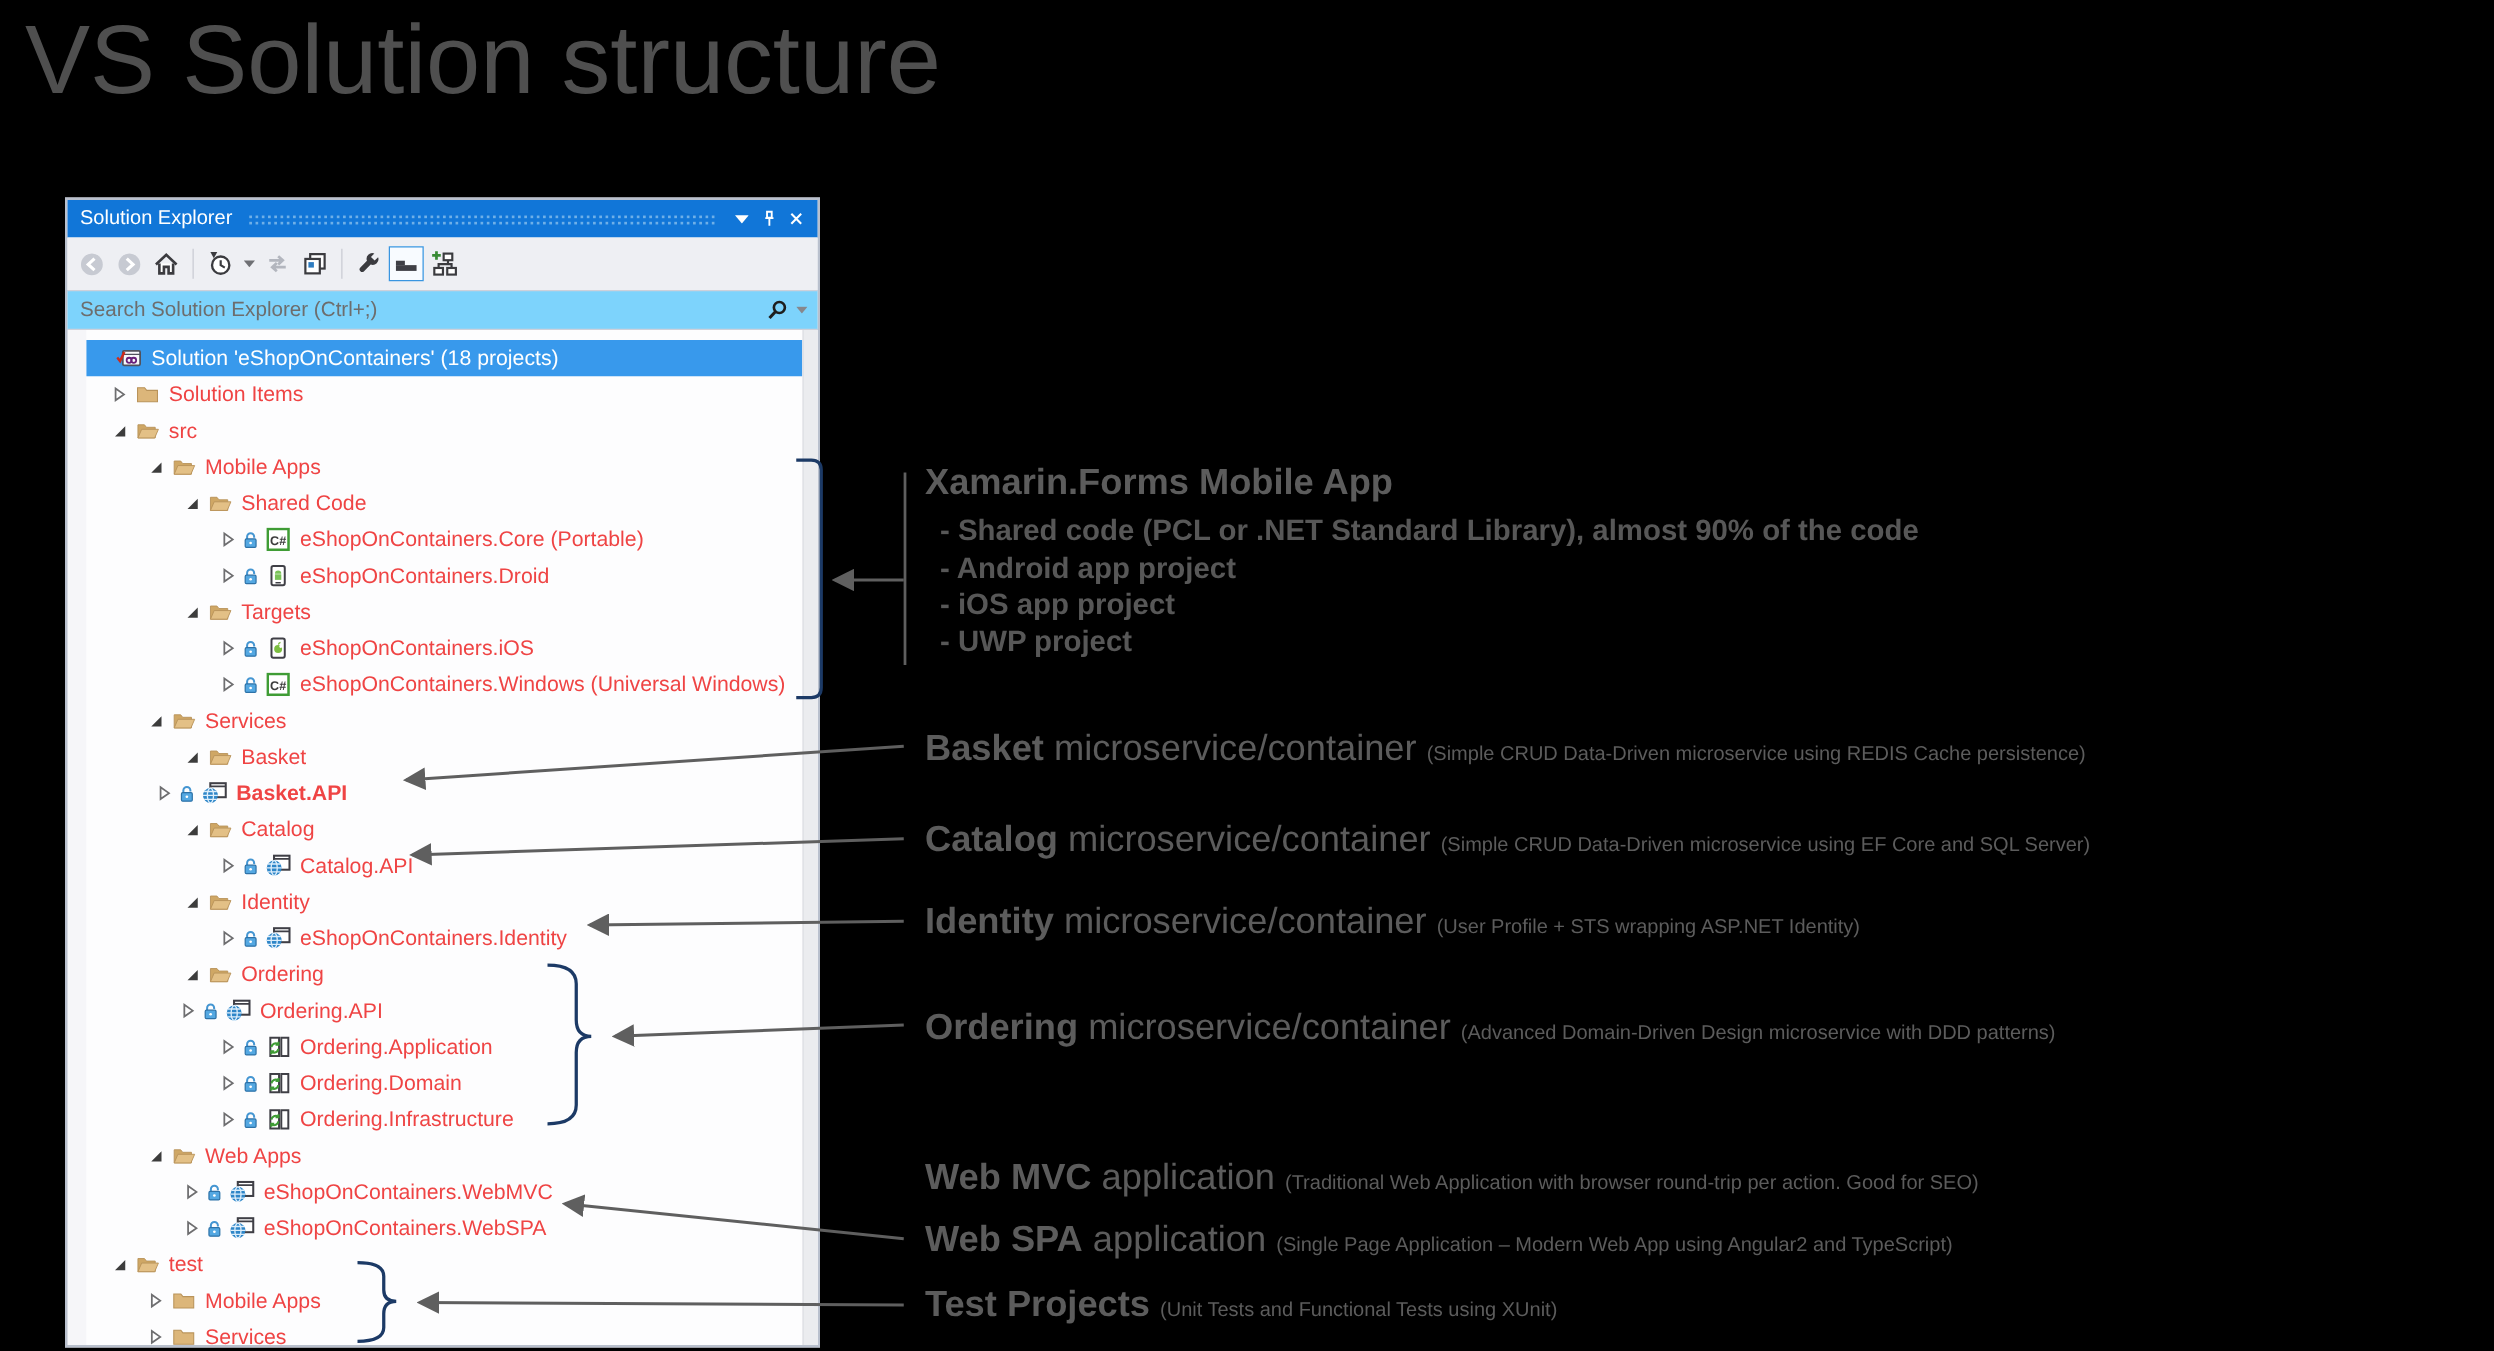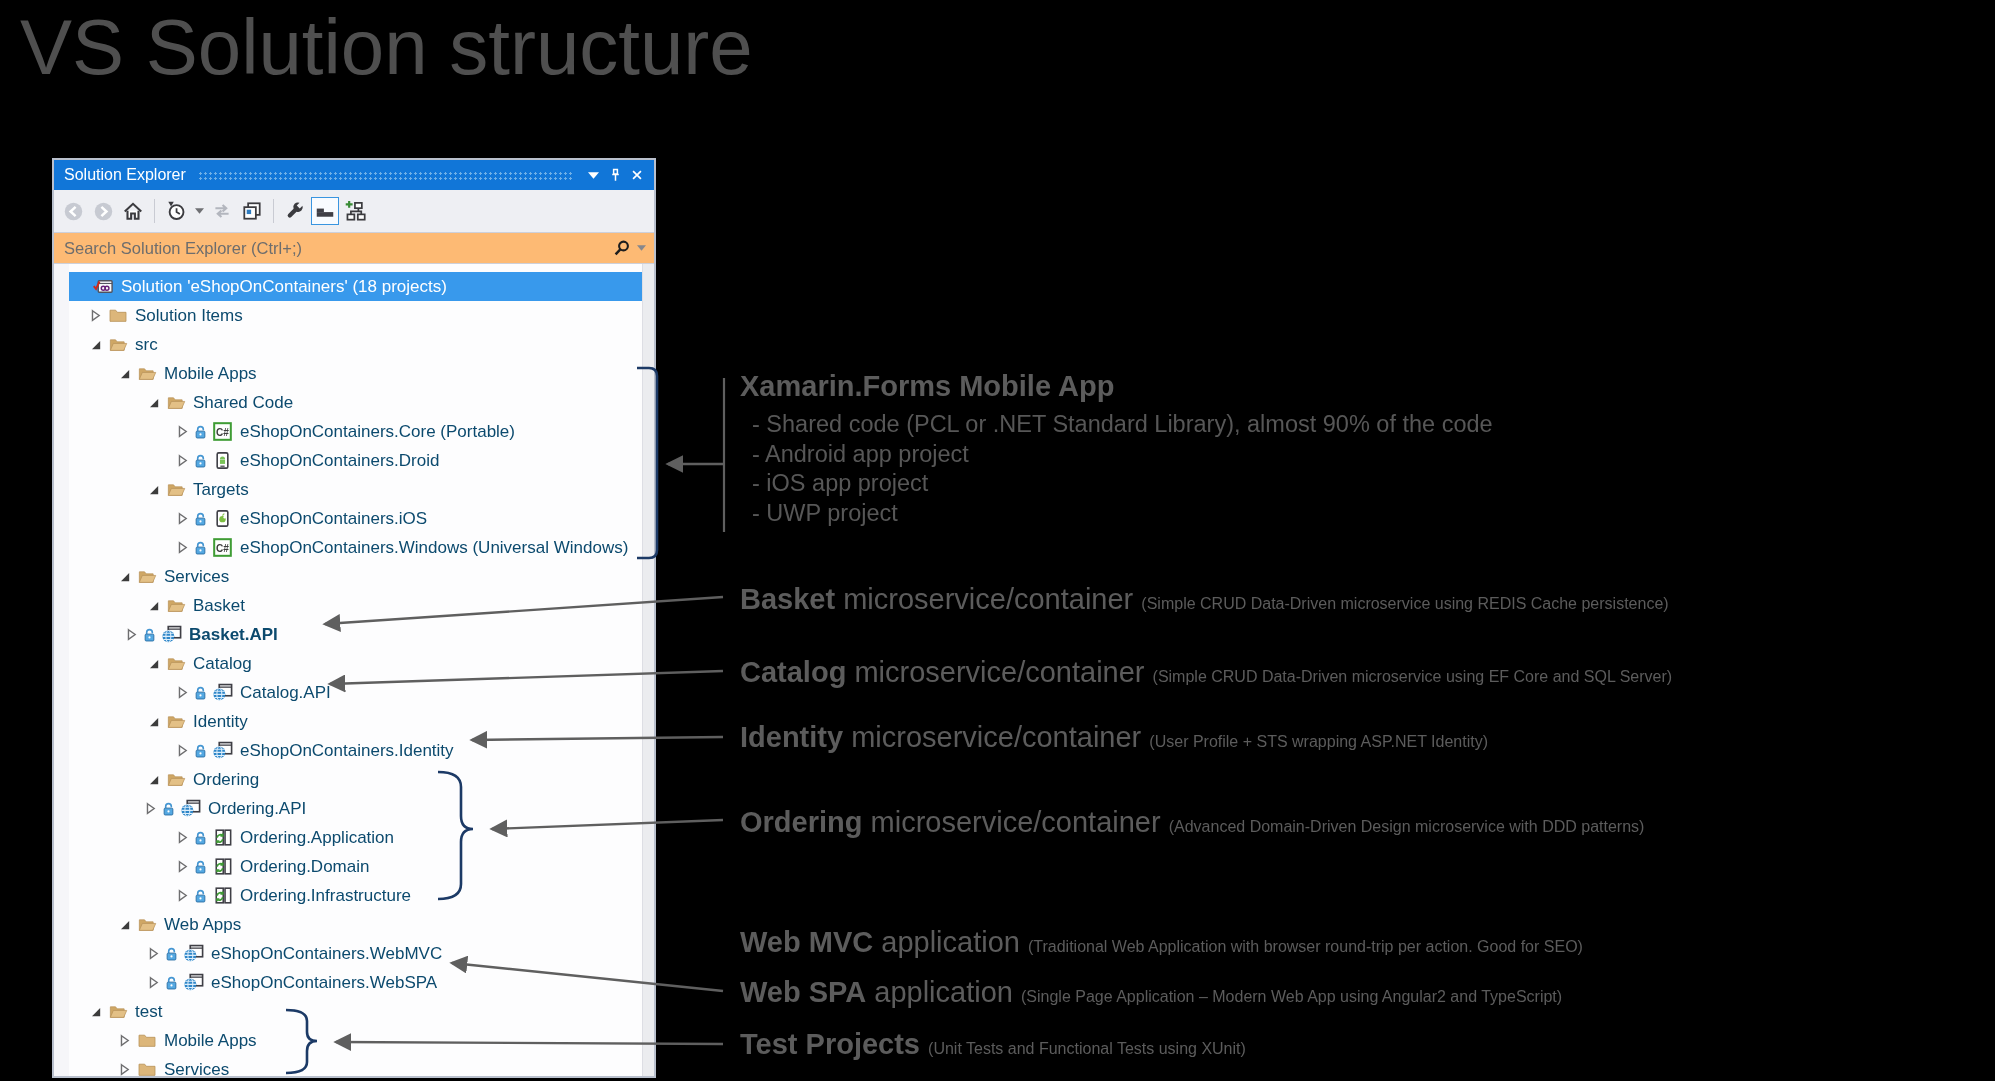--- a/index.html
+++ b/index.html
@@ -18,38 +18,38 @@
         background-size:5px 5px;}
   .tb-ic{width:22px;height:20px;display:flex;align-items:center;justify-content:center;cursor:pointer;}
   .tb-ic svg{display:block;}
   
   .toolbar{height:42px;background:#eeeff3;display:flex;align-items:center;padding:0 4px;}
   .tbtn{width:28px;height:28px;display:flex;align-items:center;justify-content:center;margin:0 1px;box-sizing:border-box;}
   .tbtn.selected{border:1.5px solid #3995e0;background:#f8fbff;}
   .tbtn.narrow{width:14px;}
   .tb-sep{width:1px;height:24px;background:#c9cbd3;margin:0 6px;}
   
-  .searchbox{height:30px;background:#fdba74;border-top:1px solid #cdd0da;border-bottom:1px solid #cdd0da;
+  .searchbox{height:30px;background:#7dd3fc;border-top:1px solid #cdd0da;border-bottom:1px solid #cdd0da;
              display:flex;align-items:center;padding:0 8px 0 10px;}
   .search-text{flex:1;color:#6d6d6d;font-size:16.5px;white-space:nowrap;}
   
   .treewrap{position:relative;height:calc(100% - 104px);background:#fdfdfe;margin-left:15px;}
   .scroll-gutter{position:absolute;right:0;top:0;bottom:0;width:11px;background:#ebecef;border-left:1px solid #dddee4;}
   .tree{position:absolute;left:0;top:0;right:12px;bottom:0;padding-top:8px;overflow:hidden;}
-  .row{height:29px;display:flex;align-items:center;gap:5px;font-size:17px;color:#0c4a6e;white-space:nowrap;}
+  .row{height:29px;display:flex;align-items:center;gap:5px;font-size:17px;color:#ef4444;white-space:nowrap;}
   .row.selected{background:#3899ec;color:#fff;}
   .row .exp{width:13px;height:13px;flex:0 0 13px;display:flex;align-items:center;justify-content:center;}
   .row .lock{width:13px;height:15px;flex:0 0 13px;display:flex;align-items:center;}
   .row .ric{width:21px;height:19px;flex:0 0 21px;display:flex;align-items:center;justify-content:center;}
   .row .lbl{padding-left:2px;}
   .row.bold .lbl{font-weight:bold;}
   
   .ann-x{position:absolute;left:740px;top:370px;color:#5c5c5c;}
   .ann-x .ann-h{font-size:29px;font-weight:bold;white-space:nowrap;}
-  .ann-x .ann-b{margin-top:7px;padding-left:12px;font-size:23.5px;line-height:29.5px;color:#575757;}
+  .ann-x .ann-b{margin-top:7px;padding-left:12px;font-size:23.5px;line-height:29.5px;color:#575757;font-weight:bold;}
   .ann-x .ann-b div{white-space:nowrap;}
   .ann-item{position:absolute;left:740px;font-size:29px;color:#5c5c5c;white-space:nowrap;}
   .ann-item .b{font-weight:bold;}
   .ann-item .p{font-size:16px;}
   
   .overlay{position:absolute;left:0;top:0;width:1995px;height:1081px;pointer-events:none;}
 </style>
 </head>
 <body>
 

